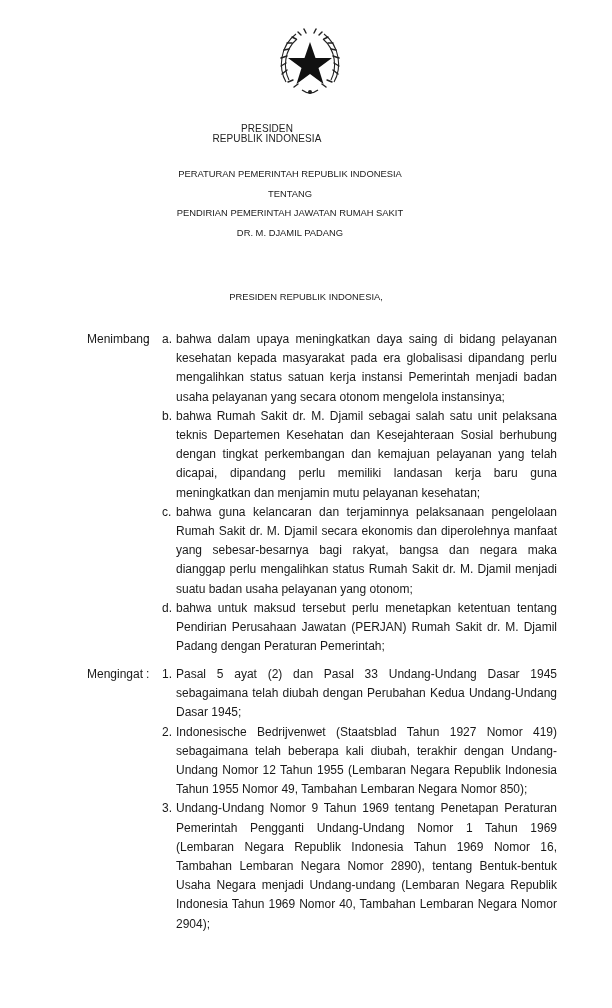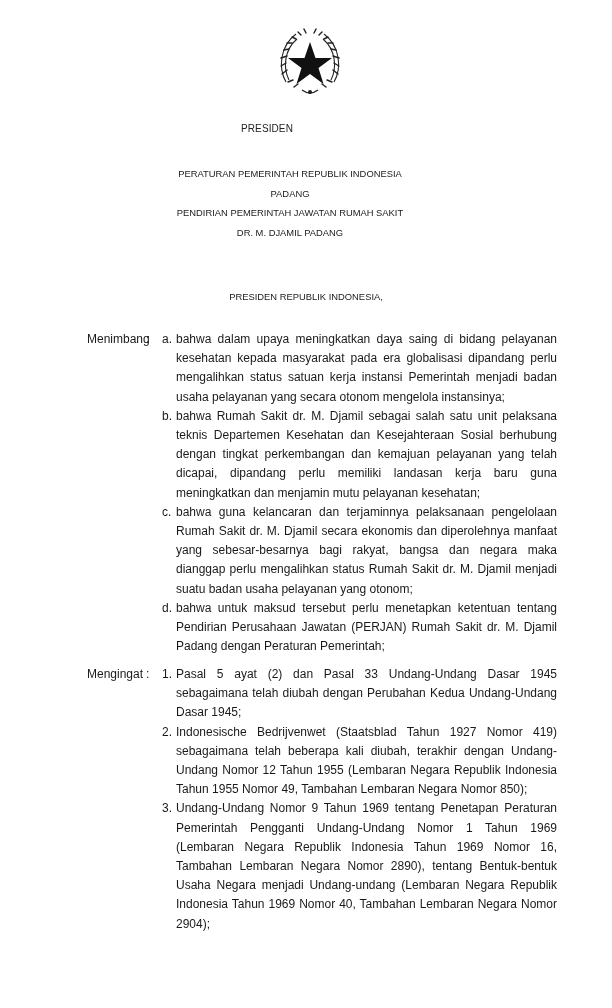--- a/index.html
+++ b/index.html
@@ -58,25 +58,26 @@
         <line x1="50" y1="65" x2="46" y2="62"></line>
     </g>
     <polygon fill="#111" points="34,20 39.5,36 56,36 42.5,46 47.5,62 34,52 20.5,62 25.5,46 12,36 28.5,36"></polygon>
     <path d="M26 68 Q34 74 42 68" fill="none" stroke="#222" stroke-width="1.3"></path>
     <circle cx="34" cy="70" r="2" fill="#222"></circle>
   </svg>
 </div>
 
 <div class="insignia">
   <div>PRESIDEN</div>
+  <div>REPUBLIK INDONESIA</div>
 </div>
 
 <div class="title-block">
   <div>PERATURAN PEMERINTAH REPUBLIK INDONESIA</div>
-  <div>PADANG</div>
+  <div>TENTANG</div>
   <div>PENDIRIAN PEMERINTAH JAWATAN RUMAH SAKIT</div>
   <div>DR. M. DJAMIL PADANG</div>
 </div>
 
 <div class="preamble">PRESIDEN REPUBLIK INDONESIA,</div>
 
 <div class="section" id="s1">
   <span class="label">Menimbang</span>
   <span class="colon">:</span>
   <div class="items">

